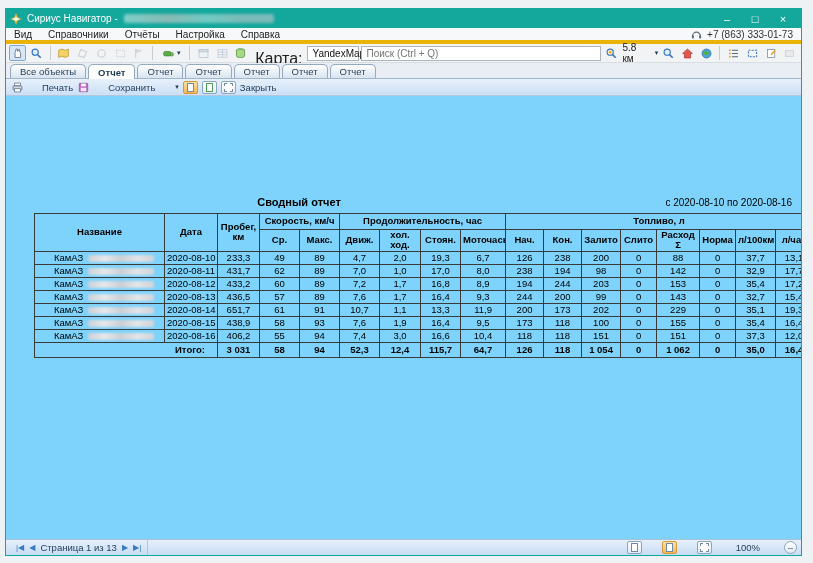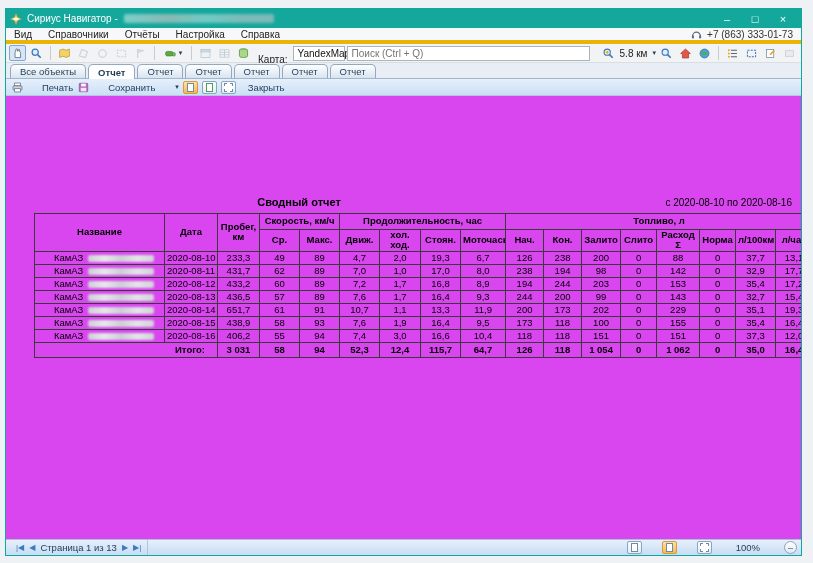--- a/index.html
+++ b/index.html
@@ -20,21 +20,21 @@
   .menu-item { margin-right:16px; cursor:default; }
   .menubar-right { margin-left:auto; display:flex; align-items:center; gap:4px; font-size:10px; color:#333; }
   .icon-12 { width:13px; height:13px; display:inline-block; vertical-align:middle; }
 
   
   .toolbar { height:19px; background:#f1f3f5; border-bottom:1px solid #d9dee2; display:flex; align-items:center; padding:0 3px; gap:2px; flex:0 0 auto; }
   .tbtn { width:17px; height:16px; display:flex; align-items:center; justify-content:center; border:1px solid transparent; border-radius:2px; }
   .tbtn.pressed { background:#d6e6f7; border-color:#7da7d9; }
   .tbtn.disabled { opacity:.45; }
   .tsep { width:1px; height:14px; background:#c8ccd1; margin:0 3px; }
-  .tlabel { font-size:10px; color:#222; margin:12px 3px 0 4px; }
+  .tlabel { font-size:16px; color:#222; margin:12px 3px 0 4px; }
   .combo { height:15px; background:#fff; border:1px solid #aab4bd; display:flex; align-items:center; font-size:10px; padding-left:4px; color:#111; }
   .combo .arrow { margin-left:auto; font-size:7px; color:#444; padding:0 3px; }
   .map-combo { width:56px; }
   .search-box { width:243px; height:15px; border:1px solid #aab4bd; background:#fff; font-size:10px; padding:0 4px; color:#8a9096; font-family:"Liberation Sans",sans-serif; }
   .scale-text { font-size:10px; color:#222; margin:0 1px; }
   .toolbar-right { margin-left:auto; display:flex; align-items:center; gap:2px; }
 
   
   .tabbar { height:16px; background:#e9eef5; border-bottom:1px solid #9fb6cc; display:flex; align-items:flex-end; padding:1px 4px 0 4px; flex:0 0 auto; }
   .tab { font-size:9.5px; color:#1d3a55; padding:1px 9px 1px 9px; border:1px solid #93a9c0; border-bottom:none; border-radius:5px 5px 0 0; background:linear-gradient(#fefefe,#d9e4f0); margin-right:2px; height:14px; display:flex; align-items:center; }
@@ -44,21 +44,21 @@
   .rtoolbar { height:17px; background:linear-gradient(#e7f0fb,#cbdff5); border-bottom:1px solid #b3c8de; display:flex; align-items:center; padding:0 5px; gap:4px; font-size:9.5px; color:#1f3b57; flex:0 0 auto; }
   .rtb-item { display:flex; align-items:center; gap:18px; cursor:default; }
   .drop-arrow { font-size:7px; color:#1f3b57; margin-left:2px; }
   .viewbtn { width:15px; height:13px; border:1px solid #8aa5c0; border-radius:2px; background:linear-gradient(#fdfdfd,#e4ecf5); display:flex; align-items:center; justify-content:center; }
   .viewbtn.orange { background:linear-gradient(#ffe2a8,#f6b84f); border-color:#d69a3a; }
   .pg-ico { width:7px; height:9px; border:1px solid #6f8aa5; background:#fff; }
   .pg-ico.green { border-color:#4d9e57; }
   .pg-ico.multi { width:9px; border-style:dashed; }
 
   
-  .content { flex:1 1 auto; background:#d946ef; position:relative; overflow:hidden; }
+  .content { flex:1 1 auto; background:#7dd3fc; position:relative; overflow:hidden; }
   .report { position:absolute; left:28px; top:100px; width:760px; }
   .report-caption { position:relative; height:14px; margin-bottom:3px; }
   .report-title { position:absolute; left:0; right:230px; text-align:center; font-size:11px; font-weight:bold; color:#000; }
   .report-period { position:absolute; right:2px; top:1px; font-size:10px; color:#000; }
 
   table.rep { border-collapse:collapse; table-layout:fixed; width:758px; }
   .rep th, .rep td { border:1px solid #3a3a3a; font-size:9.5px; padding:0 2px; overflow:hidden; white-space:nowrap; }
   .rep th { font-weight:bold; text-align:center; height:16px; white-space:normal; line-height:1.1; }
   .rep td { text-align:center; height:13px; color:#000; }
   .rep td.name-cell { text-align:left; padding-left:19px; }
@@ -275,21 +275,21 @@
     </div>
     <div class="viewbtn orange">
         <span class="pg-ico"></span>
       </div>
     <div class="viewbtn">
         <span class="pg-ico green"></span>
       </div>
     <div class="viewbtn">
         <span class="pg-ico multi"></span>
       </div>
-    <div class="rtb-item" style="margin-left:8px;">
+    <div class="rtb-item" style="">
       <span>Закрыть</span>
     </div>
   </div>
 
   <div class="content">
     <div class="report">
       <div class="report-caption">
         <div class="report-title">Сводный отчет</div>
         <div class="report-period">с 2020-08-10 по 2020-08-16</div>
       </div>

